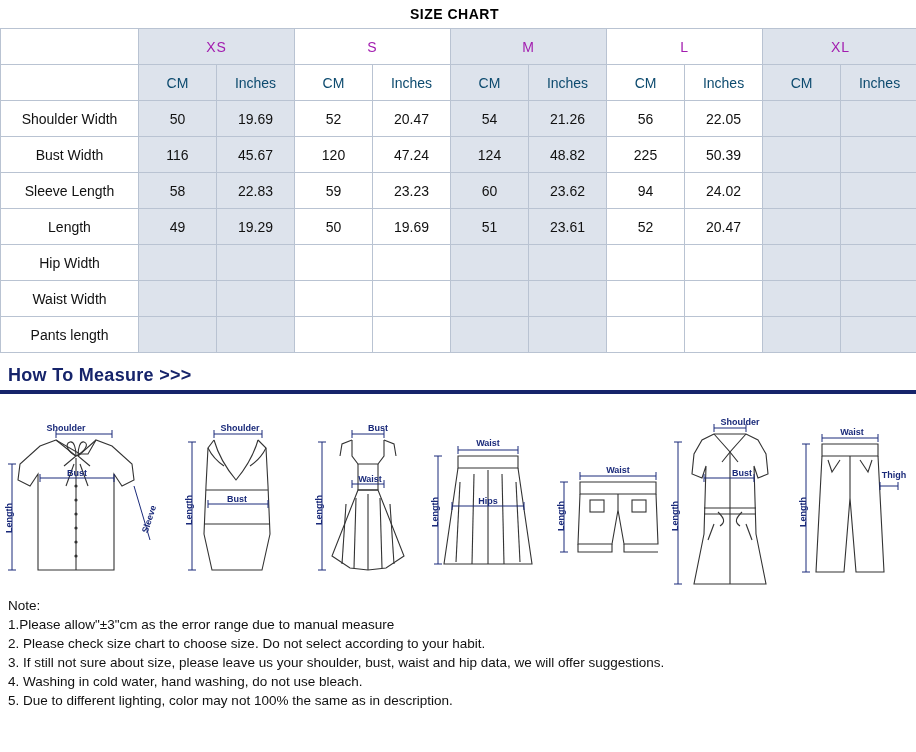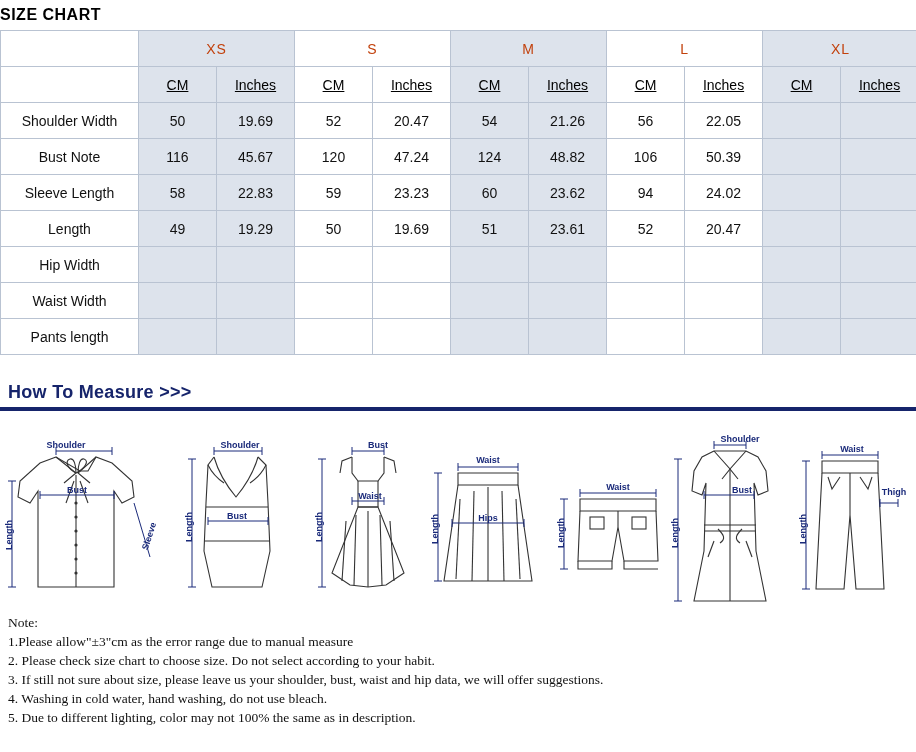--- a/index.html
+++ b/index.html
@@ -8,22 +8,22 @@
     width: 916px; height: 752px;
     background: #ffffff;
     font-family: "Liberation Sans", sans-serif;
     color: #111;
     overflow: hidden;
   }
   .page { position: relative; width: 916px; height: 752px; }
 
   
   .title {
-    text-align: left;
-    font-size: 16px;
+    text-align: center;
+    font-size: 14px;
     font-weight: bold;
     letter-spacing: .5px;
     padding: 6px 7px 6px 0;
     color: #000;
   }
 
   
   table.size-chart {
     border-collapse: collapse;
     width: 916px;
@@ -43,48 +43,48 @@
     padding-left: 14px;
     width: 138px;
     font-size: 14px;
     background: #ffffff;
     margin-left: 10px;
   }
   td.corner { background: #ffffff; border-left: none; }
   .sz {
     font-size: 21px;
     font-weight: bold;
-    color: #c2410c;
+    color: #a21caf;
     letter-spacing: 1px;
   }
-  .unit { font-size: 13px; font-weight: bold; color: #000000; text-decoration: underline; }
+  .unit { font-size: 13px; font-weight: bold; color: #0c4a6e; }
   .shaded { background: #dde3ec !important; }
   .val { font-size: 15px; }
 
   
-  .howto-wrap { margin-top: 25px; }
+  .howto-wrap { margin-top: 10px; }
   .howto-title {
     font-size: 18px;
     font-weight: bold;
     color: #16246b;
     padding: 2px 0 4px 8px;
     letter-spacing: .3px;
   }
   .howto-rule { height: 4px; background: #16246b; width: 916px; }
   .figs {
     position: relative;
     height: 196px;
     width: 916px;
     background: #ffffff;
   }
   .fig { position: absolute; top: 0; }
   .fig svg { display: block; }
 
   
-  .notes { padding: 6px 0 0 8px; font-family: Liberation Serif, serif; }
+  .notes { padding: 6px 0 0 8px; }
   .notes div { font-size: 13.5px; line-height: 19px; color: #111; }
   .note-red { color: #e31b12; }
 </style>
 </head>
 <body>
 
 <div class="page">
 
   <div class="title">SIZE CHART</div>
 
@@ -132,28 +132,28 @@
         <td class="val">52</td>
         <td class="val">20.47</td>
         <td class="val shaded">54</td>
         <td class="val shaded">21.26</td>
         <td class="val">56</td>
         <td class="val">22.05</td>
         <td class="val shaded"></td>
         <td class="val shaded"></td>
       </tr>
       <tr>
-        <td class="rowlabel">Bust Note</td>
+        <td class="rowlabel">Bust Width</td>
         <td class="val shaded">116</td>
         <td class="val shaded">45.67</td>
         <td class="val">120</td>
         <td class="val">47.24</td>
         <td class="val shaded">124</td>
         <td class="val shaded">48.82</td>
-        <td class="val">106</td>
+        <td class="val">225</td>
         <td class="val">50.39</td>
         <td class="val shaded"></td>
         <td class="val shaded"></td>
       </tr>
       <tr>
         <td class="rowlabel">Sleeve Length</td>
         <td class="val shaded">58</td>
         <td class="val shaded">22.83</td>
         <td class="val">59</td>
         <td class="val">23.23</td>

